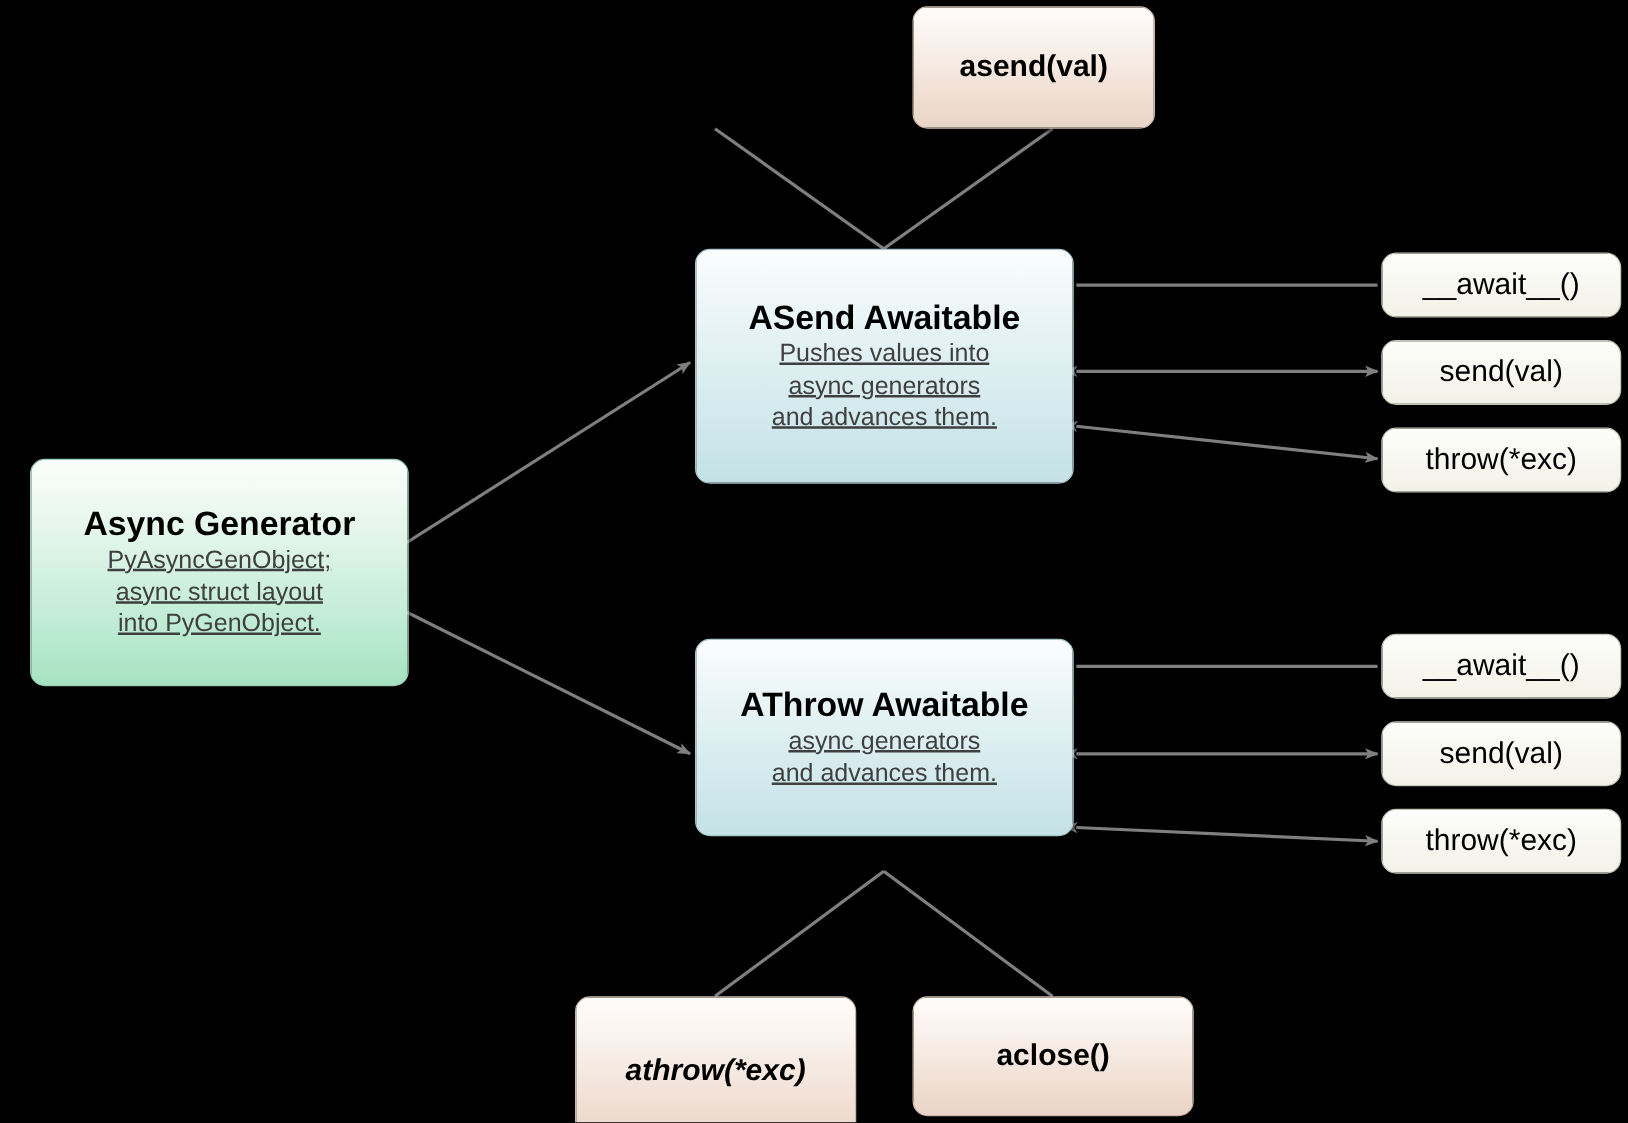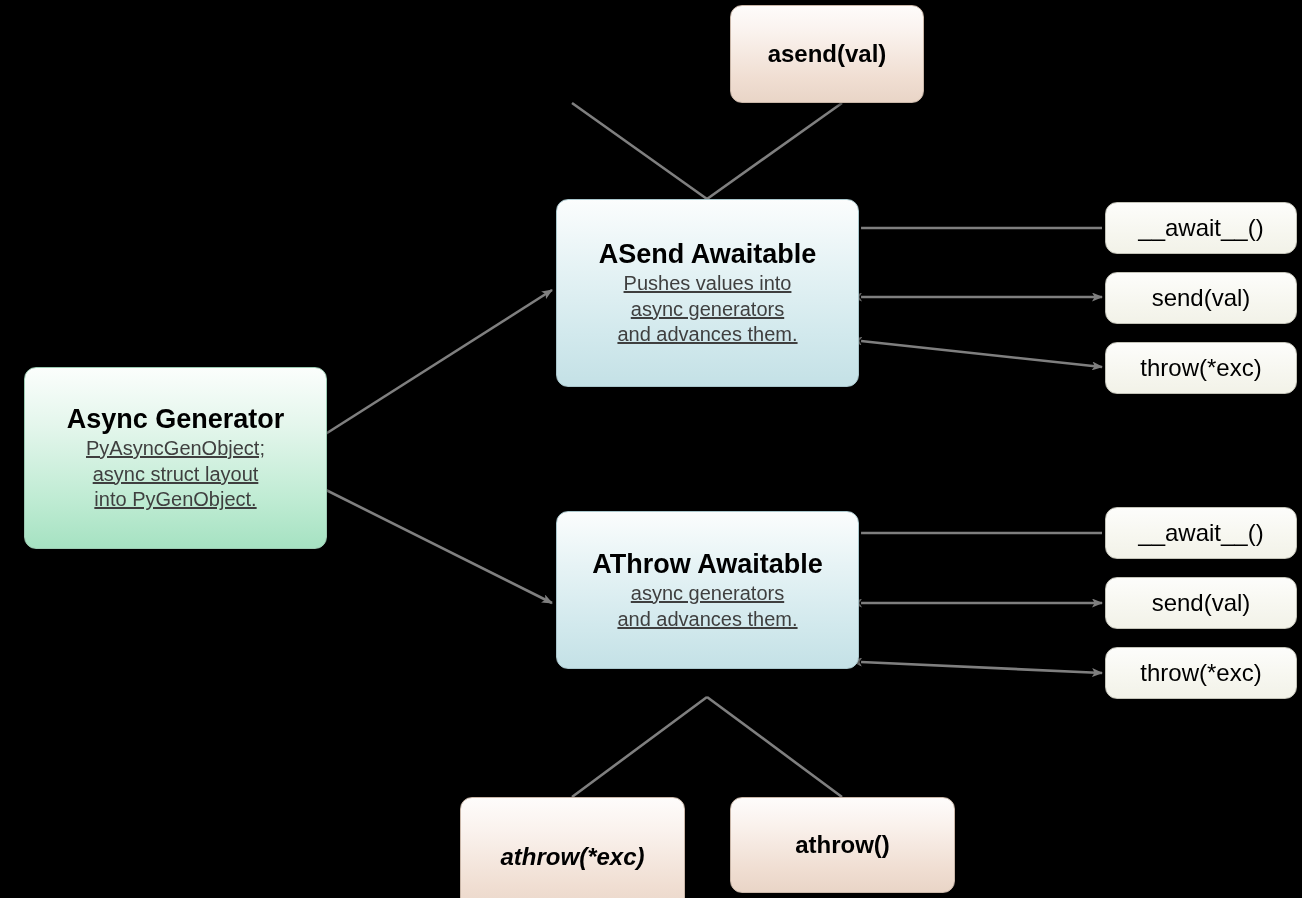--- a/index.html
+++ b/index.html
@@ -152,16 +152,16 @@
   </div>
   <div class="node pal-cream" style="left:1105px; top:647px; width:192px; height:52px;">
     <span class="method-label">throw(*exc)</span>
   </div>
 
   <div class="node pal-peach" style="left:460px; top:797px; width:225px; height:120px;font-style:italic;">
     <span class="op-label">athrow(*exc)</span>
   </div>
 
   <div class="node pal-peach" style="left:730px; top:797px; width:225px; height:96px;">
-    <span class="op-label">athrow()</span>
+    <span class="op-label">aclose()</span>
   </div>
 
 </div>
 
 </body></html>

